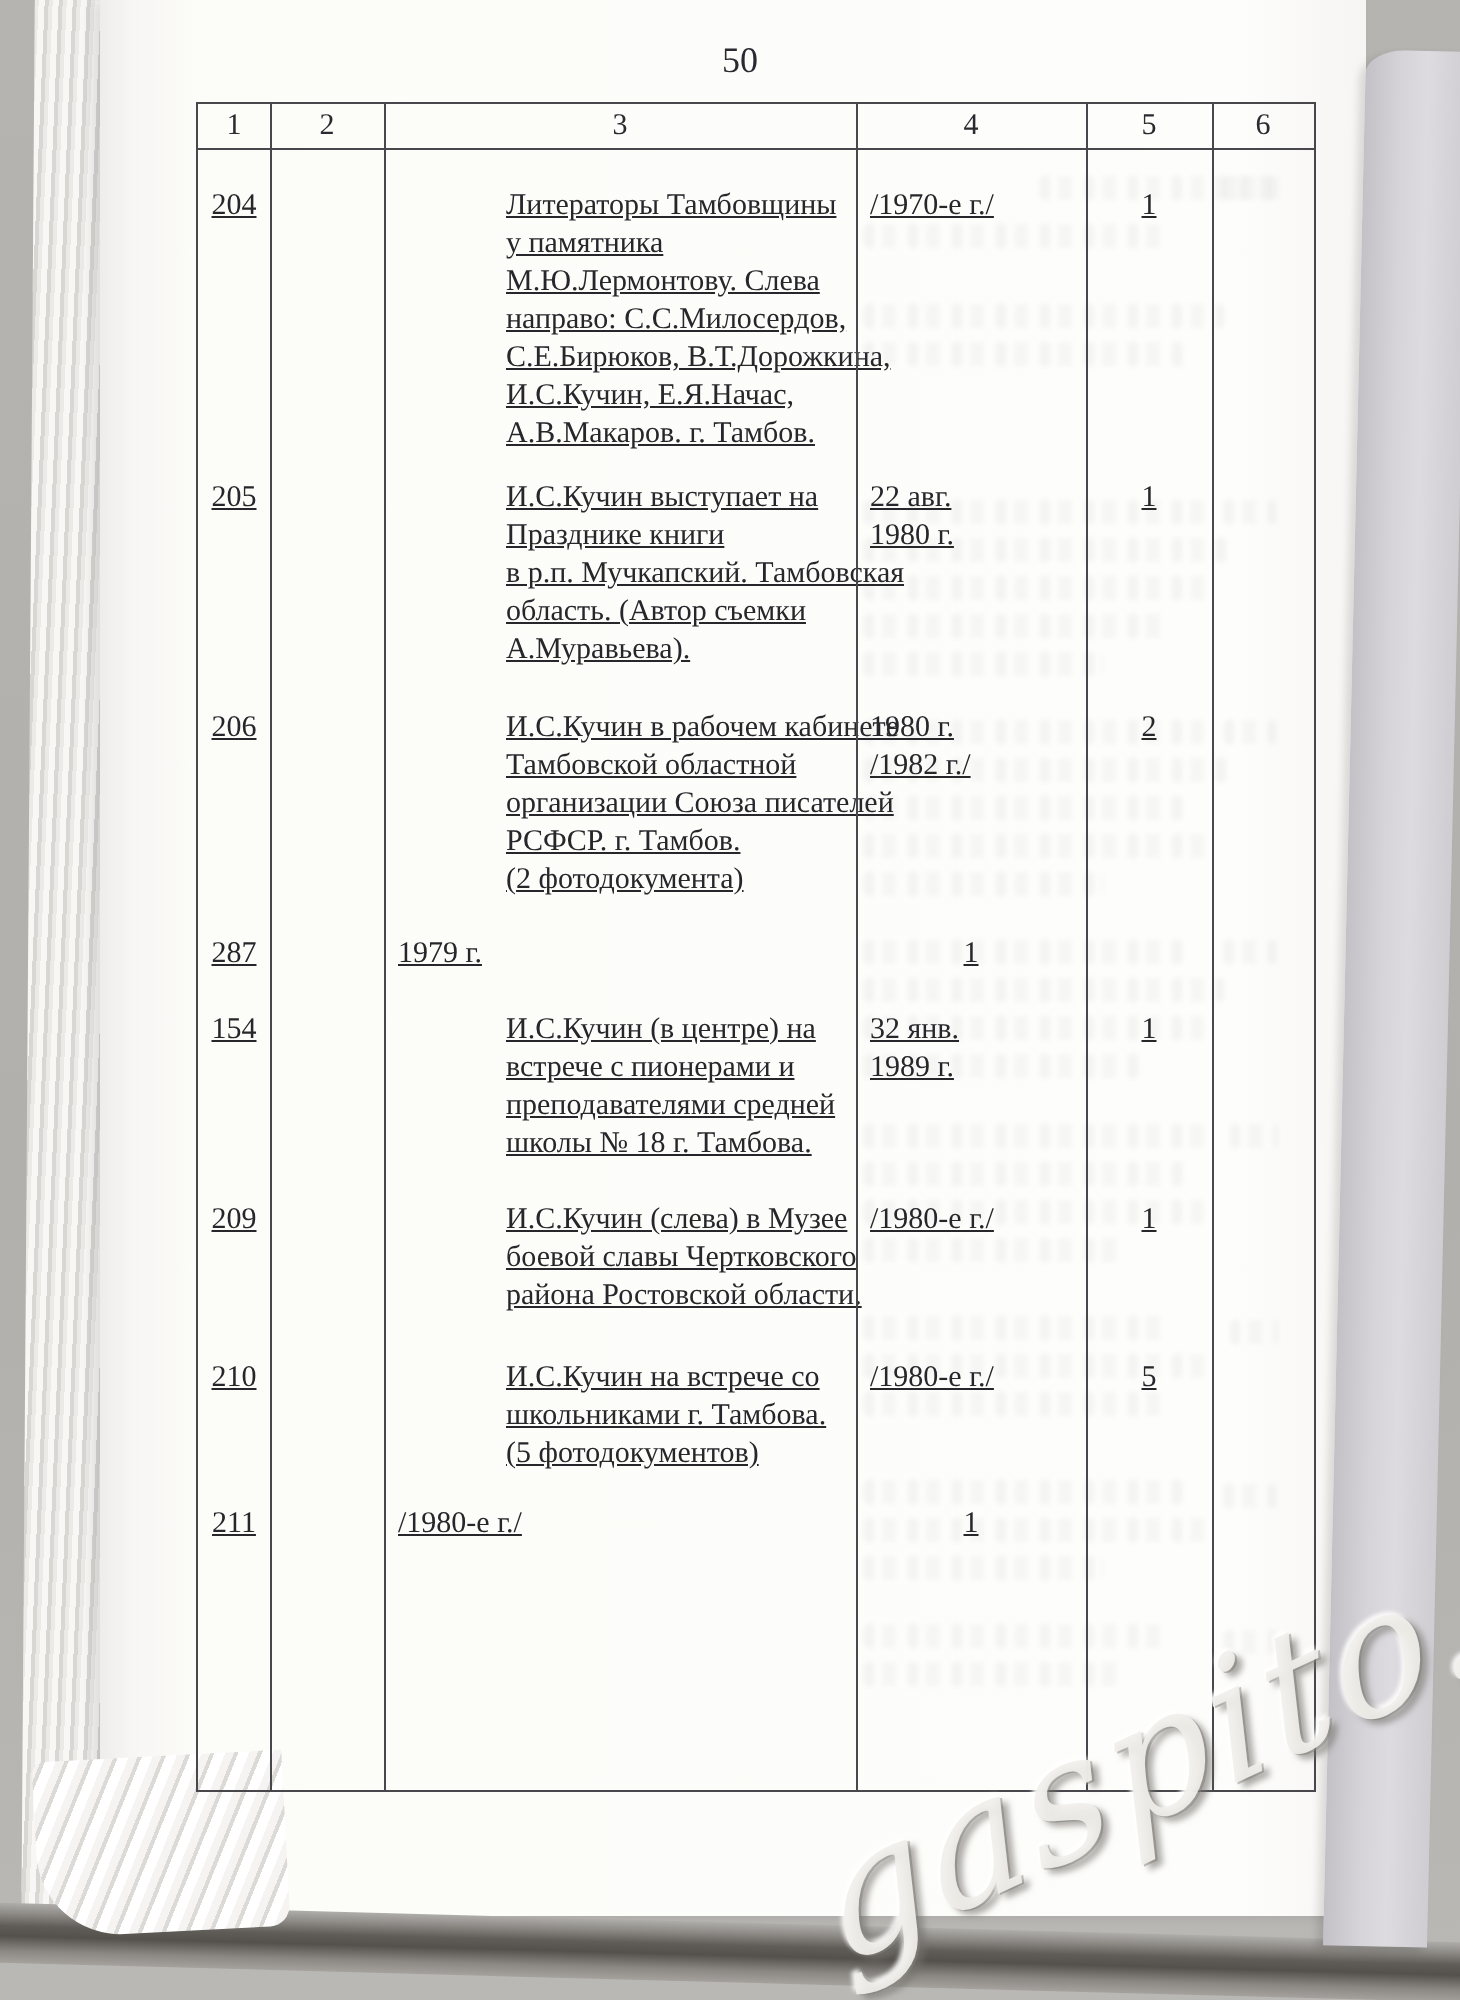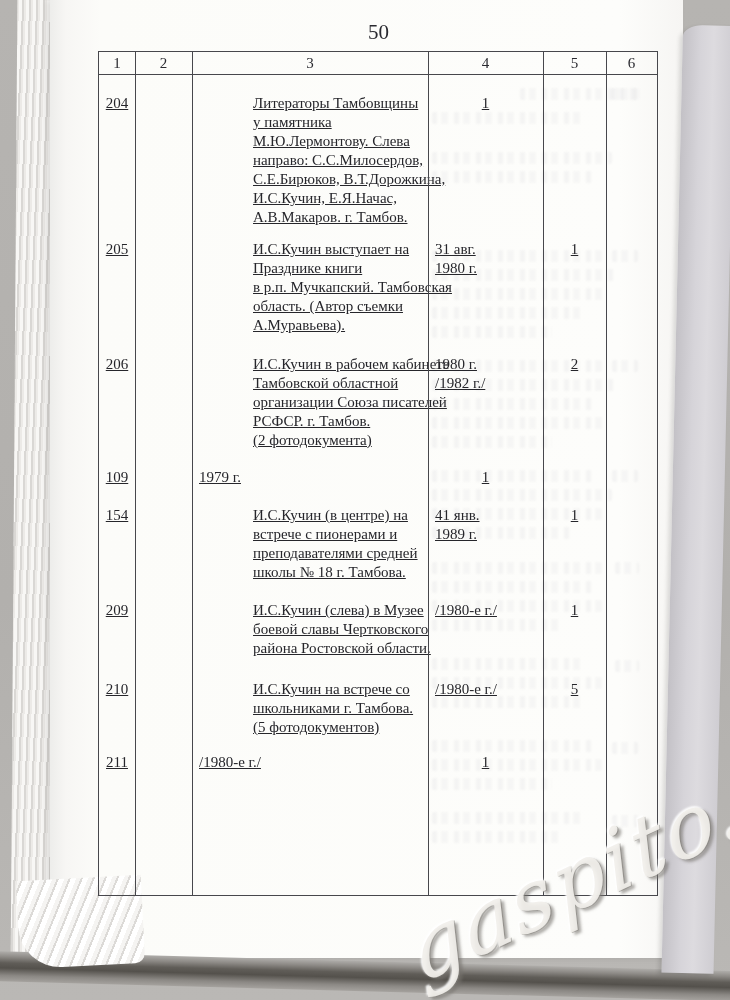--- a/index.html
+++ b/index.html
@@ -26,22 +26,22 @@
 
   
   .page {
     position:absolute; left:50px; top:0; width:633px; height:958px;
     background:linear-gradient(90deg,#ededeb 0,#f7f6f4 2.5%,#fcfcf9 8%,#fdfdfb 90%,#f6f5f3 100%);
     box-shadow:-4px 0 6px rgba(0,0,0,.10);
     z-index:2;
   }
 
   .page-number {
-    position:absolute; left:368px; top:20px; width:36px;
-    font-size:21px; color:#2a2a30; text-align:left; z-index:10;
+    position:absolute; left:343px; top:20px; width:36px;
+    font-size:18px; color:#2a2a30; text-align:right; z-index:10;
   }
 
   
   .next-page {
     position:absolute; left:683px; top:26px; width:52px; height:948px;
     background:linear-gradient(90deg,#c3c1c6 0,#d6d4d9 35%,#dddbdf 60%,#cfcdd2 100%);
     border-radius:20px 0 0 0 / 12px 0 0 0;
     transform:rotate(1.3deg); transform-origin:top right;
     box-shadow:-3px 2px 4px rgba(0,0,0,.12);
     z-index:7;
@@ -170,68 +170,69 @@
     <div class="entry" style="margin-bottom: 13px;">
       <div class="cell-no">204</div>
       <div class="cell-blank"></div>
       <div class="cell-desc">Литераторы Тамбовщины
 у памятника
 М.Ю.Лермонтову. Слева
 направо: С.С.Милосердов,
 С.Е.Бирюков, В.Т.Дорожкина,
 И.С.Кучин, Е.Я.Начас,
 А.В.Макаров. г. Тамбов.</div>
+      <div class="cell-date">/1970-е г./</div>
       <div class="cell-count">1</div>
       <div class="cell-blank"></div>
     </div>
 
     <div class="entry" style="margin-bottom: 20px;">
       <div class="cell-no">205</div>
       <div class="cell-blank"></div>
       <div class="cell-desc">И.С.Кучин выступает на
 Празднике книги
 в р.п. Мучкапский. Тамбовская
 область. (Автор съемки
 А.Муравьева).</div>
-      <div class="cell-date">31 авг.
+      <div class="cell-date">22 авг.
 1980 г.</div>
       <div class="cell-count">1</div>
       <div class="cell-blank"></div>
     </div>
 
     <div class="entry" style="margin-bottom: 18px;">
       <div class="cell-no">206</div>
       <div class="cell-blank"></div>
       <div class="cell-desc">И.С.Кучин в рабочем кабинете
 Тамбовской областной
 организации Союза писателей
 РСФСР. г. Тамбов.
 (2 фотодокумента)</div>
       <div class="cell-date">1980 г.
 /1982 г./</div>
       <div class="cell-count">2</div>
       <div class="cell-blank"></div>
     </div>
 
     <div class="entry" style="margin-bottom: 19px;">
-      <div class="cell-no">109</div>
+      <div class="cell-no">287</div>
       <div class="cell-blank"></div>
       <div class="cell-date">1979 г.</div>
       <div class="cell-count">1</div>
       <div class="cell-blank"></div>
     </div>
 
     <div class="entry" style="margin-bottom: 19px;">
       <div class="cell-no">154</div>
       <div class="cell-blank"></div>
       <div class="cell-desc">И.С.Кучин (в центре) на
 встрече с пионерами и
 преподавателями средней
 школы № 18 г. Тамбова.</div>
-      <div class="cell-date">41 янв.
+      <div class="cell-date">32 янв.
 1989 г.</div>
       <div class="cell-count">1</div>
       <div class="cell-blank"></div>
     </div>
 
     <div class="entry" style="margin-bottom: 22px;">
       <div class="cell-no">209</div>
       <div class="cell-blank"></div>
       <div class="cell-desc">И.С.Кучин (слева) в Музее
 боевой славы Чертковского

